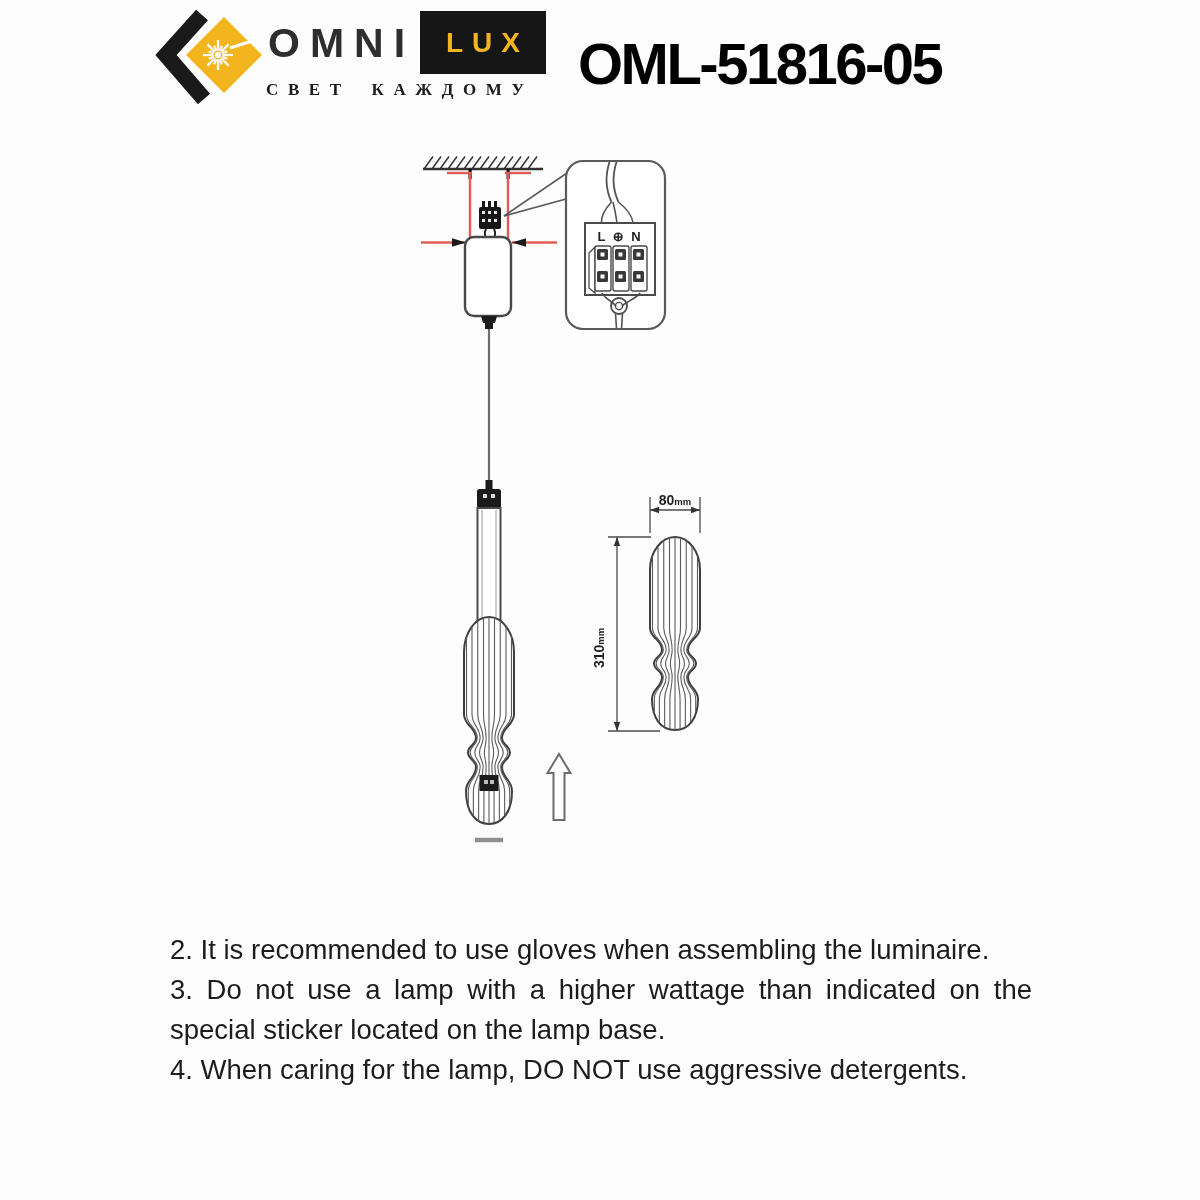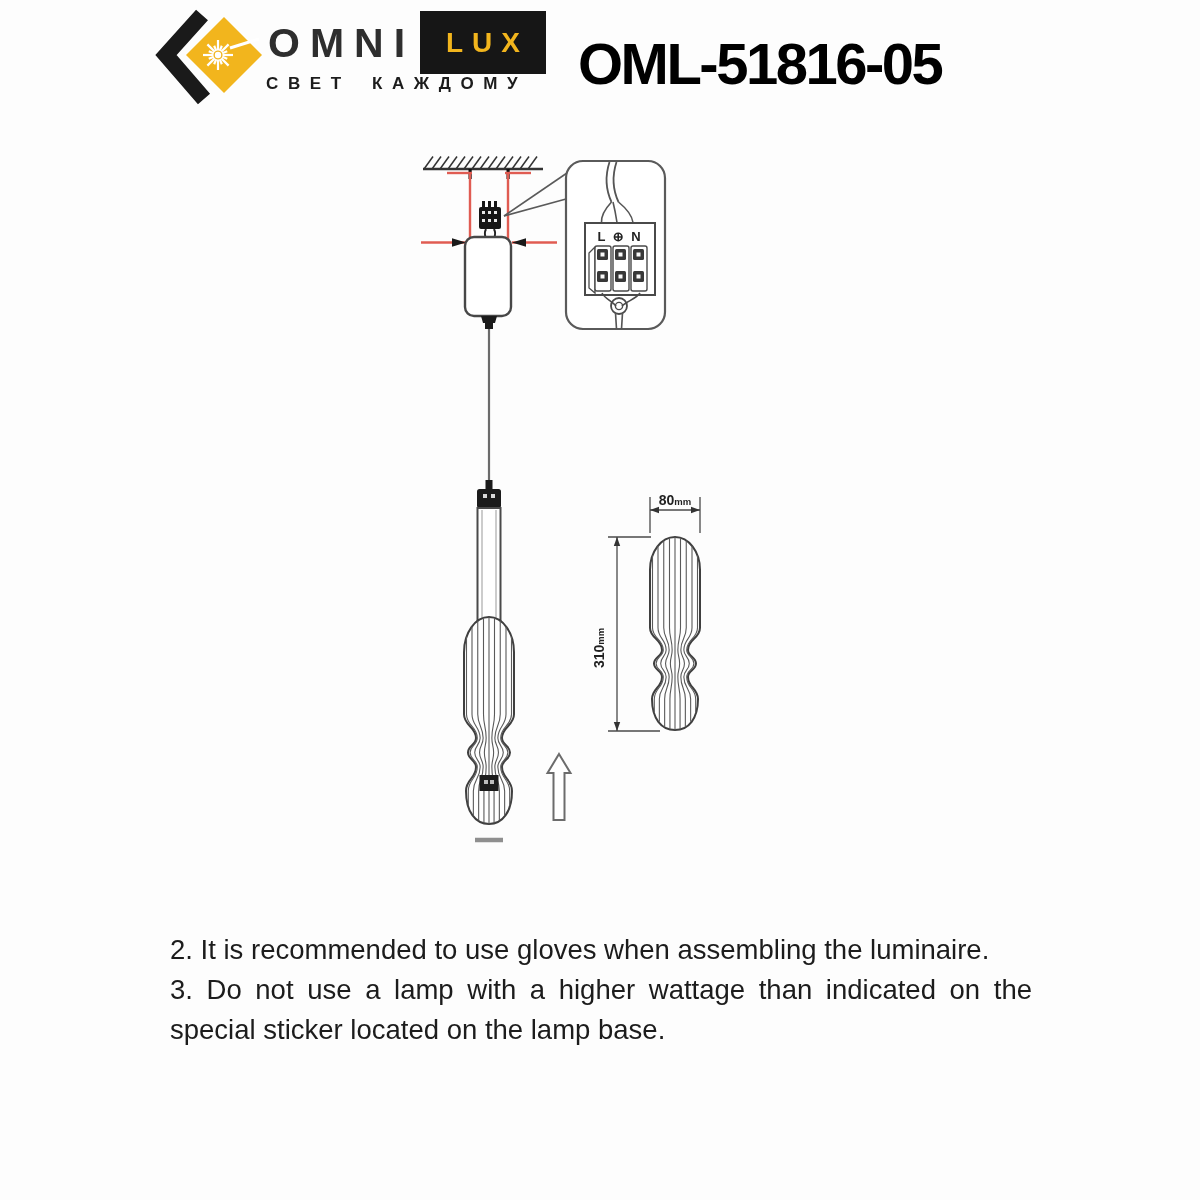--- a/index.html
+++ b/index.html
@@ -19,22 +19,22 @@
   }
   #brand-box{
     left:420px;top:11px;width:126px;height:63px;background:var(--brand-black);
     display:flex;align-items:center;justify-content:center;
   }
   #brand-right{
     color:var(--brand-yellow);font-size:28px;font-weight:bold;letter-spacing:9px;
     text-indent:9px;white-space:nowrap;
   }
   #brand-tagline{
-    left:266px;top:74px;font-size:17px;font-weight:bold;letter-spacing:9.6px;
-    word-spacing:7px;color:#1c1c1c;white-space:nowrap;
+    left:266px;top:80px;font-size:17px;font-weight:bold;letter-spacing:9.6px;
+    word-spacing:7px;color:#1c1c1c;white-space:nowrap;font-family:Liberation Serif, serif;
   }
   #model-number{
     left:578px;top:30px;font-size:58px;font-weight:bold;letter-spacing:-2.5px;
     color:#000000;white-space:nowrap;
   }
   
   #diagram-svg{left:0;top:0;}
   .red{stroke:var(--accent-red);stroke-width:2.4;fill:none;}
   .dim{stroke:#4a4a4a;stroke-width:1.3;fill:none;}
   .dimtxt{fill:#222;font-family:"Liberation Sans",sans-serif;font-weight:bold;}
@@ -225,13 +225,14 @@
     <line class="dim" x1="617" y1="537" x2="617" y2="731"></line>
     <polygon points="617,537 613.8,546 620.2,546" fill="#333"></polygon>
     <polygon points="617,731 613.8,722 620.2,722" fill="#333"></polygon>
     <text class="dimtxt" transform="translate(604,668) rotate(-90)"><tspan font-size="14">310</tspan><tspan font-size="9.5">mm</tspan></text>
   </g>
 </svg>
 
 <div class="abs" id="instructions">
   <p>2. It is recommended to use gloves when assembling the luminaire.</p>
   <p>3. Do not use a lamp with a higher wattage than indicated on the special sticker located on the lamp base.</p>
+  <p>4. When caring for the lamp, DO NOT use aggressive detergents.</p>
 </div>
 
 </body></html>

